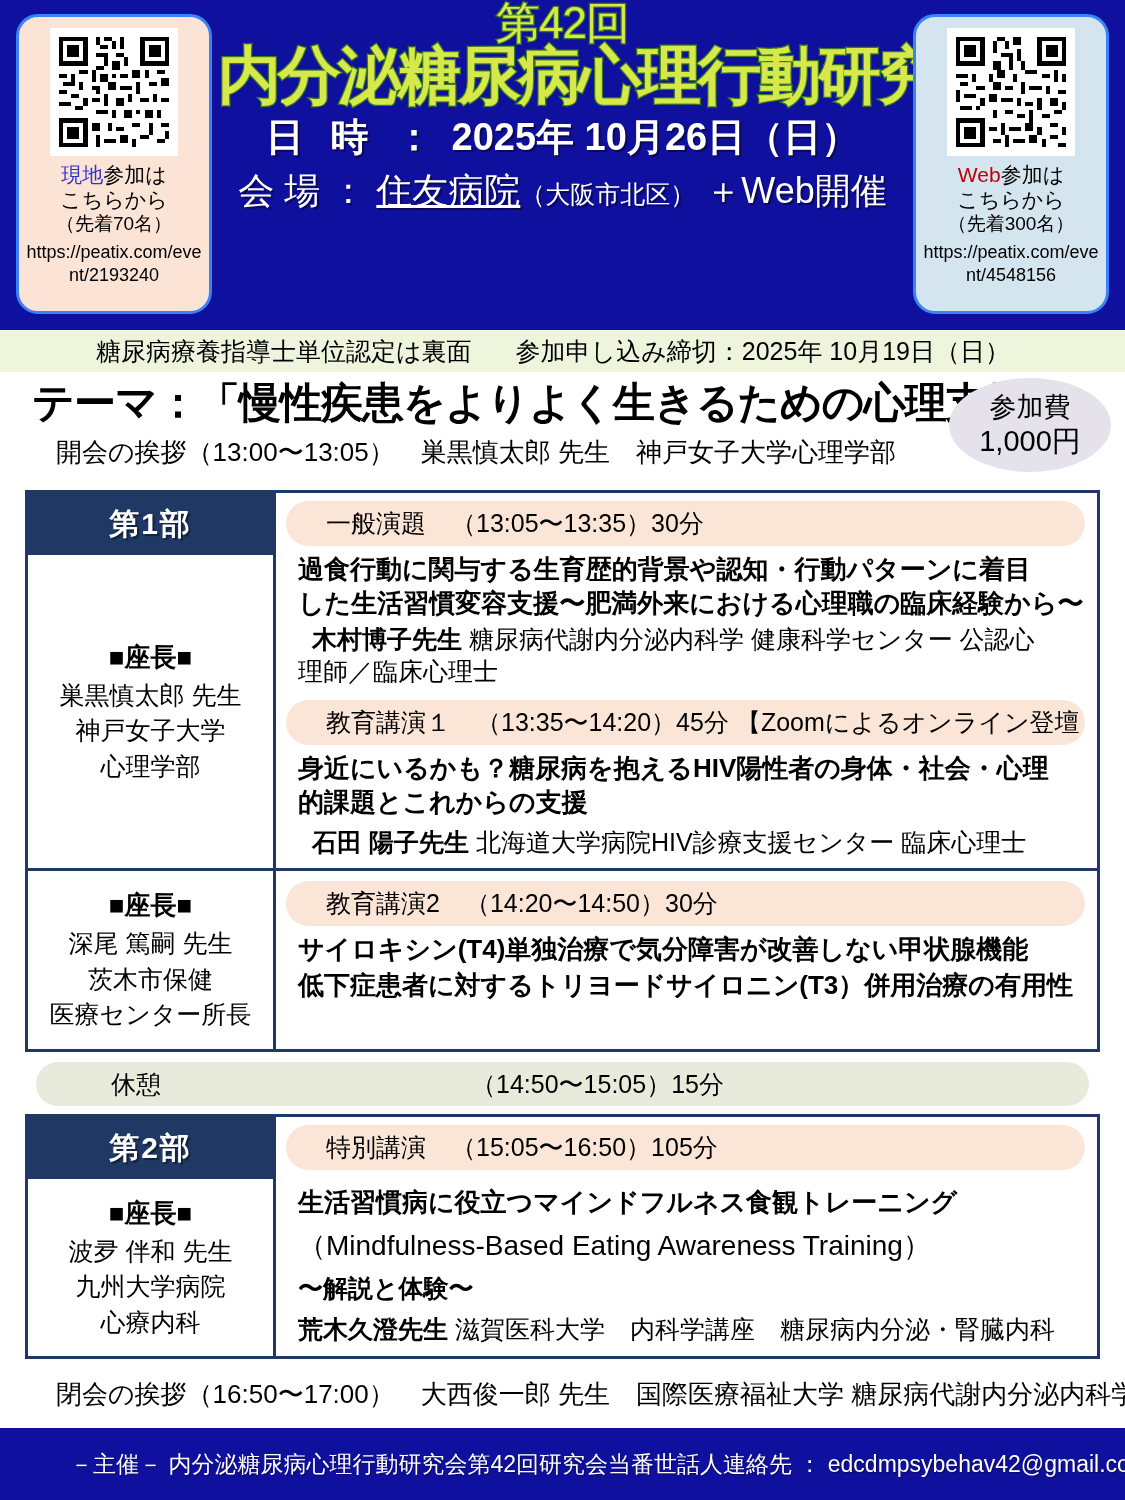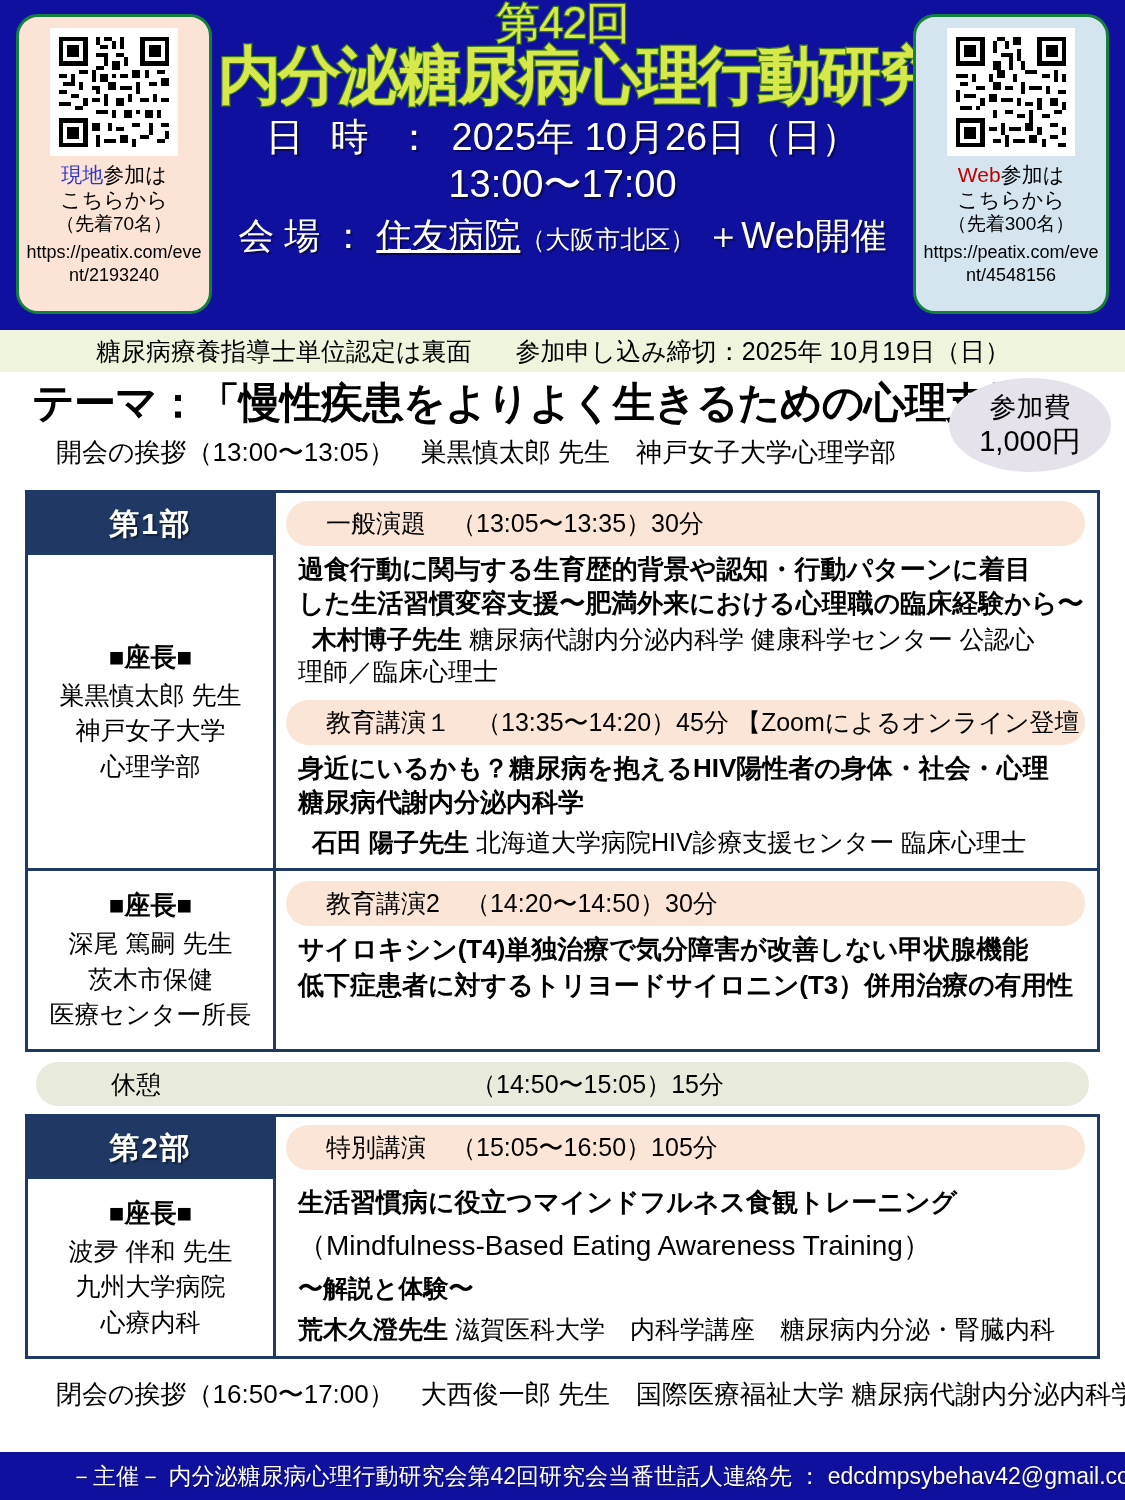--- a/index.html
+++ b/index.html
@@ -23,21 +23,21 @@
     height: 330px;
     background: #10109E;
     box-sizing: border-box;
   }
   .qr-panel {
     position: absolute;
     top: 14px;
     width: 196px;
     height: 300px;
     border-radius: 22px;
-    border: 3px solid #15803d;
+    border: 3px solid #3b82f6;
     box-sizing: border-box;
     display: flex;
     flex-direction: column;
     align-items: center;
     padding-top: 11px;
   }
   .qr-panel.left  { left: 16px;  background: #FBE3D6; }
   .qr-panel.right { right: 16px; background: #D4E5F0; }
 
   .qr-box {
@@ -107,20 +107,21 @@
     letter-spacing: -3px;
     white-space: nowrap;
   }
   .hdr-line {
     color: #ffffff;
     font-size: 38px;
     line-height: 1.22;
     margin-top: 6px;
     white-space: nowrap;
     text-shadow: 2px 2px 1px rgba(0,0,0,0.45);
+    font-weight: bold;
   }
   .hdr-line .lbl { letter-spacing: 8px; }
   .hdr-line2 {
     color: #ffffff;
     font-size: 38px;
     line-height: 1.15;
     margin-top: 2px;
     text-shadow: 2px 2px 1px rgba(0,0,0,0.45);
   }
   .hdr-venue {
@@ -276,21 +277,21 @@
   .closing {
     font-size: 26px;
     padding: 8px 0 0 56px;
     white-space: nowrap;
   }
   .footer-bar {
     position: absolute;
     left: 0;
     bottom: 0;
     width: 1125px;
-    height: 48px;
+    height: 72px;
     background: #10109E;
     color: #ffffff;
     display: flex;
     align-items: center;
     padding-left: 70px;
     box-sizing: border-box;
     font-size: 23px;
     white-space: nowrap;
     text-shadow: 1px 1px 1px rgba(0,0,0,0.4);
   }
@@ -393,21 +394,20 @@
     <div class="qr-url">https://peatix.com/event/2193240</div>
   </div>
 
   <div class="header-center">
     <div class="title-no">第42回</div>
     <div class="title-main">内分泌糖尿病心理行動研究会</div>
     <div class="hdr-line">
       <span class="lbl">日 時 ：</span>
       <span>2025年 10月26日（日）</span>
     </div>
-    <div class="hdr-line2">13:00〜17:00</div>
     <div class="hdr-venue">
       <span class="lbl">会 場 ：</span>
       <span class="u">住友病院</span><span class="sm">（大阪市北区）</span>
       <span>＋Web開催</span>
     </div>
   </div>
 
   <div class="qr-panel right">
     <div class="qr-box">
       <svg width="118" height="118" viewBox="0 0 29 29" shape-rendering="crispEdges">
@@ -541,21 +541,21 @@
         <div class="sess-speaker" style="padding-left:26px">
           <span class="nm">木村博子先生</span>
           <span>糖尿病代謝内分泌内科学 健康科学センター 公認心</span>
         </div>
         <div class="sess-speaker" style="margin-top:0">理師／臨床心理士</div>
       </div>
 
       <div class="sess-block" style="padding-top:2px">
         <div class="pill">教育講演１　（13:35〜14:20）45分 【Zoomによるオンライン登壇】</div>
         <div class="sess-title">身近にいるかも？糖尿病を抱えるHIV陽性者の身体・社会・心理</div>
-        <div class="sess-title" style="margin-top:0">糖尿病代謝内分泌内科学</div>
+        <div class="sess-title" style="margin-top:0">的課題とこれからの支援</div>
         <div class="sess-speaker" style="padding-left:26px;margin-top:6px">
           <span class="nm">石田 陽子先生</span>
           <span>北海道大学病院HIV診療支援センター 臨床心理士</span>
         </div>
       </div>
 
       <div class="sess-block sess-div" style="padding-top:10px">
         <div class="pill">教育講演2　（14:20〜14:50）30分</div>
         <div class="sess-title">サイロキシン(T4)単独治療で気分障害が改善しない甲状腺機能</div>
         <div class="sess-title" style="margin-top:2px">低下症患者に対するトリヨードサイロニン(T3）併用治療の有用性</div>

